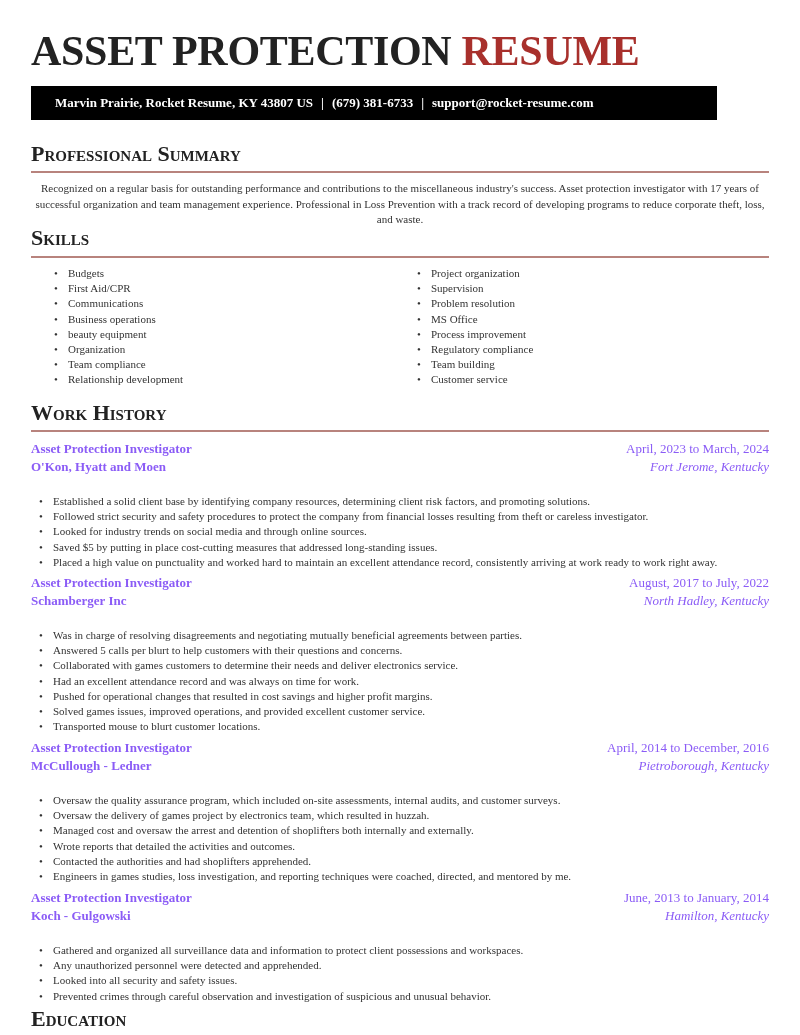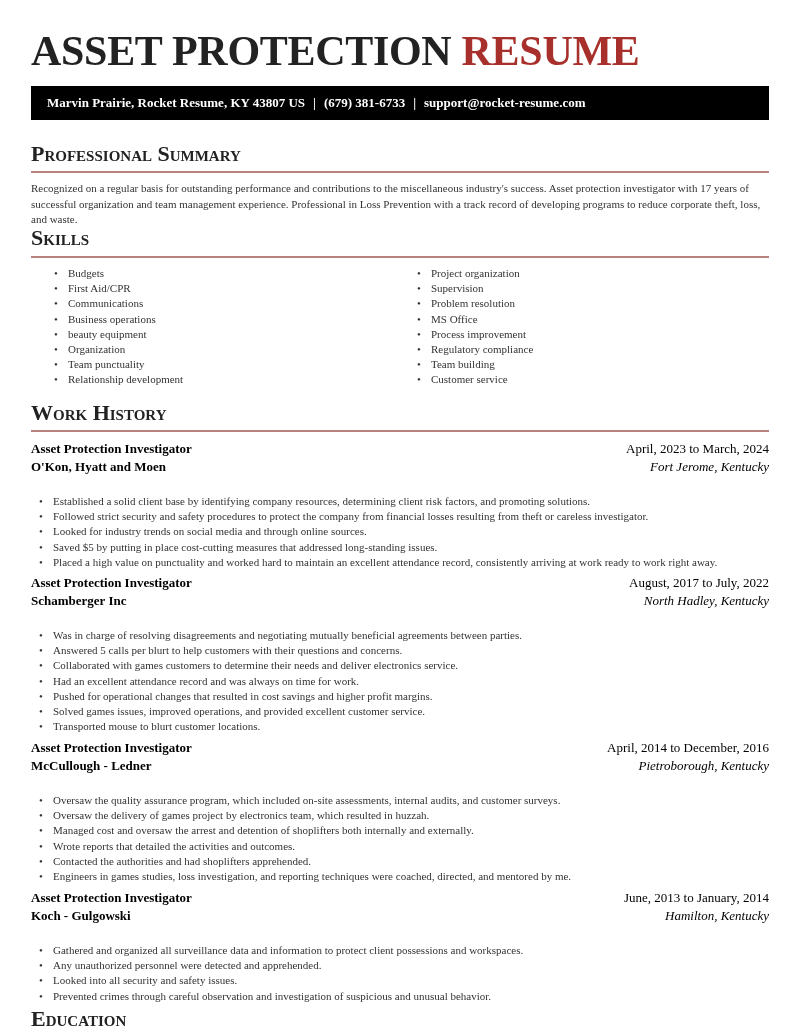--- a/index.html
+++ b/index.html
@@ -29,28 +29,28 @@
       letter-spacing: -0.3px;
       line-height: 48px;
       white-space: nowrap;
       color: #222222;
     }
     .title .accent { color: #a8302c; }
     .contact-bar {
       position: absolute;
       left: 0;
       top: 86px;
-      width: 738px;
+      width: 686px;
       height: 34px;
       background: #000000;
       color: #ffffff;
       font-size: 13px;
       font-weight: bold;
       line-height: 34px;
-      padding-left: 16px;
+      padding-left: 24px;
       white-space: nowrap;
     }
     .contact-bar .sep { padding: 0 8px; }
     .section-heading {
       position: absolute;
       left: 0;
       width: 738px;
       font-size: 22px;
       font-weight: bold;
       font-variant: small-caps;
@@ -66,20 +66,21 @@
       background: #b8837d;
     }
     .summary {
       position: absolute;
       left: 0;
       top: 181px;
       width: 738px;
       font-size: 11px;
       line-height: 15.5px;
       color: #333333;
+      text-align: center;
     }
     .skills {
       position: absolute;
       left: 15px;
       top: 266px;
       width: 738px;
       display: flex;
     }
     .skills ul { width: 363px; list-style: none; }
     .skills li, .bullets li {
@@ -102,21 +103,21 @@
       left: 0;
       width: 738px;
     }
     .job-row {
       display: flex;
       justify-content: space-between;
       align-items: baseline;
       height: 18px;
       font-size: 13px;
       line-height: 18px;
-      color: #000000;
+      color: #8b5cf6;
       white-space: nowrap;
     }
     .job-row .bold { font-weight: bold; }
     .job-row .italic { font-style: italic; }
     .bullets {
       list-style: none;
       margin-top: 18px;
     }
   </style>
 </head>
@@ -135,21 +136,21 @@
   <h2 class="section-heading" style="top:225px;">Skills</h2>
   <div class="divider" style="top:256px;"></div>
   <div class="skills">
     <ul>
       <li>Budgets</li>
       <li>First Aid/CPR</li>
       <li>Communications</li>
       <li>Business operations</li>
       <li>beauty equipment</li>
       <li>Organization</li>
-      <li>Team punctuality</li>
+      <li>Team compliance</li>
       <li>Relationship development</li>
     </ul>
     <ul>
       <li>Project organization</li>
       <li>Supervision</li>
       <li>Problem resolution</li>
       <li>MS Office</li>
       <li>Process improvement</li>
       <li>Regulatory compliance</li>
       <li>Team building</li>

